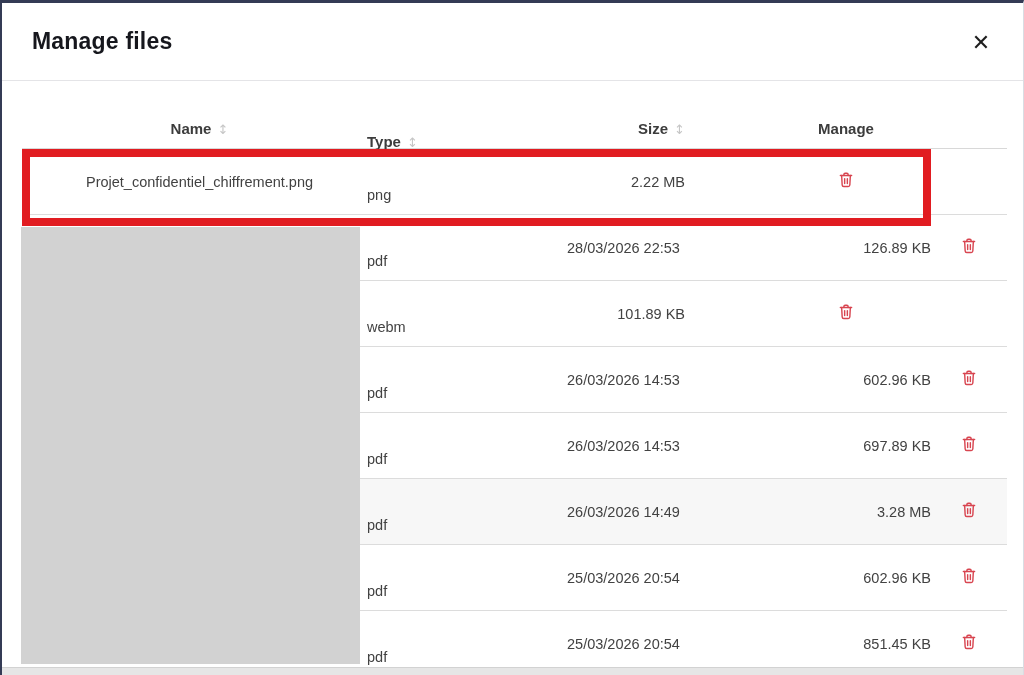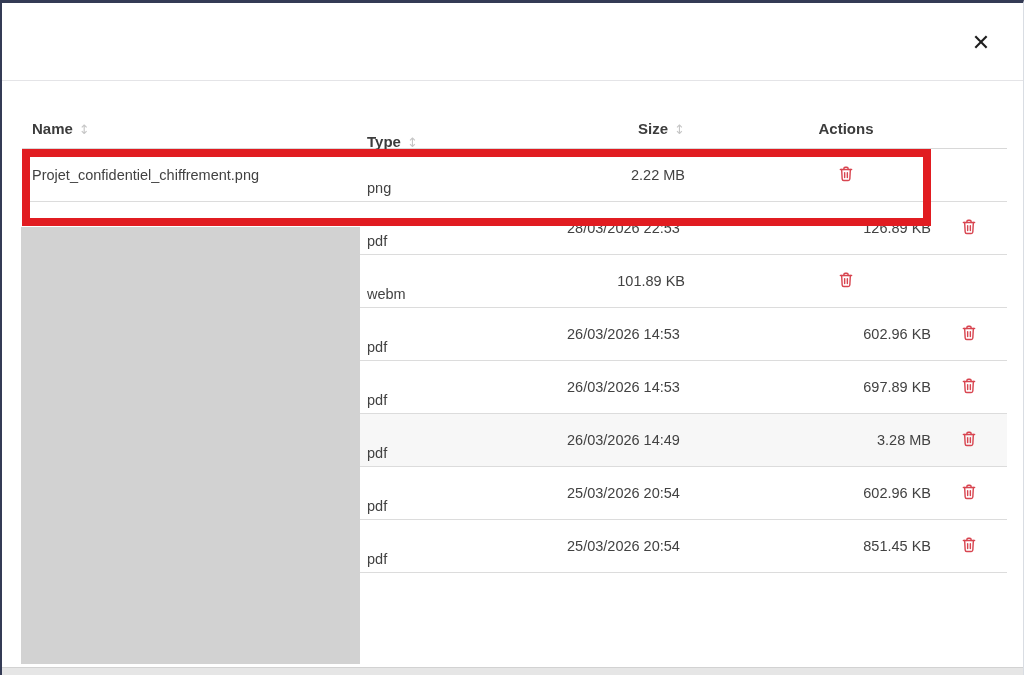--- a/index.html
+++ b/index.html
@@ -40,27 +40,27 @@
     position: absolute; left: 20px; right: 16px; top: 106px; height: 40px;
     display: flex; align-items: center;
     border-bottom: 1px solid #d8d8d8;
     font-size: 15px; font-weight: 700; color: #3c3c3c;
   }
   .table-body {
     position: absolute; left: 20px; right: 16px; top: 146px;
   }
   .row {
     display: flex; align-items: center;
-    height: 53px;
+    height: 66px;
     border-bottom: 1px solid #dcdcdc;
     font-size: 14.5px; color: #424242;
     background: #ffffff;
   }
   .row.shaded { background: #f7f7f7; }
-  .col-name    { width: 345px; padding-left: 10px; }
+  .col-name    { width: 345px; padding-left: 10px; text-align: center; }
   .col-type    { width: 200px; margin-top: 26px; }
   .col-date    { width: 246px; }
   .col-size    { width: 118px; text-align: right; }
   .col-actions { flex: 1; display: flex; justify-content: center; }
   .table-header .col-name { padding-left: 10px; }
   .sort-glyph {
     color: #c6c6c6; font-size: 13px; margin-left: 6px; font-weight: 400;
     font-family: "DejaVu Sans", sans-serif;
   }
   .th-active { color: #0d8074; }
@@ -86,39 +86,40 @@
   .bottom-strip {
     position: absolute; left: 0; bottom: 0; width: 100%; height: 8px;
     background: #e6e6e6; border-top: 1px solid #d2d2d2; z-index: 6;
   }
 </style>
 </head>
 <body>
 
 <div class="modal">
 
+  <h1 class="dialog-title">Manage files</h1>
 
   <button class="close-btn">
     <span>✕</span>
   </button>
 
   <div class="title-divider"></div>
 
   <div class="table-header">
     <div class="col-name">
       <span>Name</span><span class="sort-glyph">↕</span>
     </div>
     <div class="col-type">
       <span>Type</span><span class="sort-glyph">↕</span>
     </div>
     <div class="col-size">
       <span>Size</span><span class="sort-glyph">↕</span>
     </div>
     <div class="col-actions">
-      <span>Actions</span>
+      <span>Manage</span>
     </div>
   </div>
 
   <div class="table-body">
       <div class="row">
       <div class="col-name">Projet_confidentiel_chiffrement.png</div>
       <div class="col-type">png</div>
       <div class="col-size">2.22 MB</div>
       <div class="col-actions">
         <button class="delete-btn">

